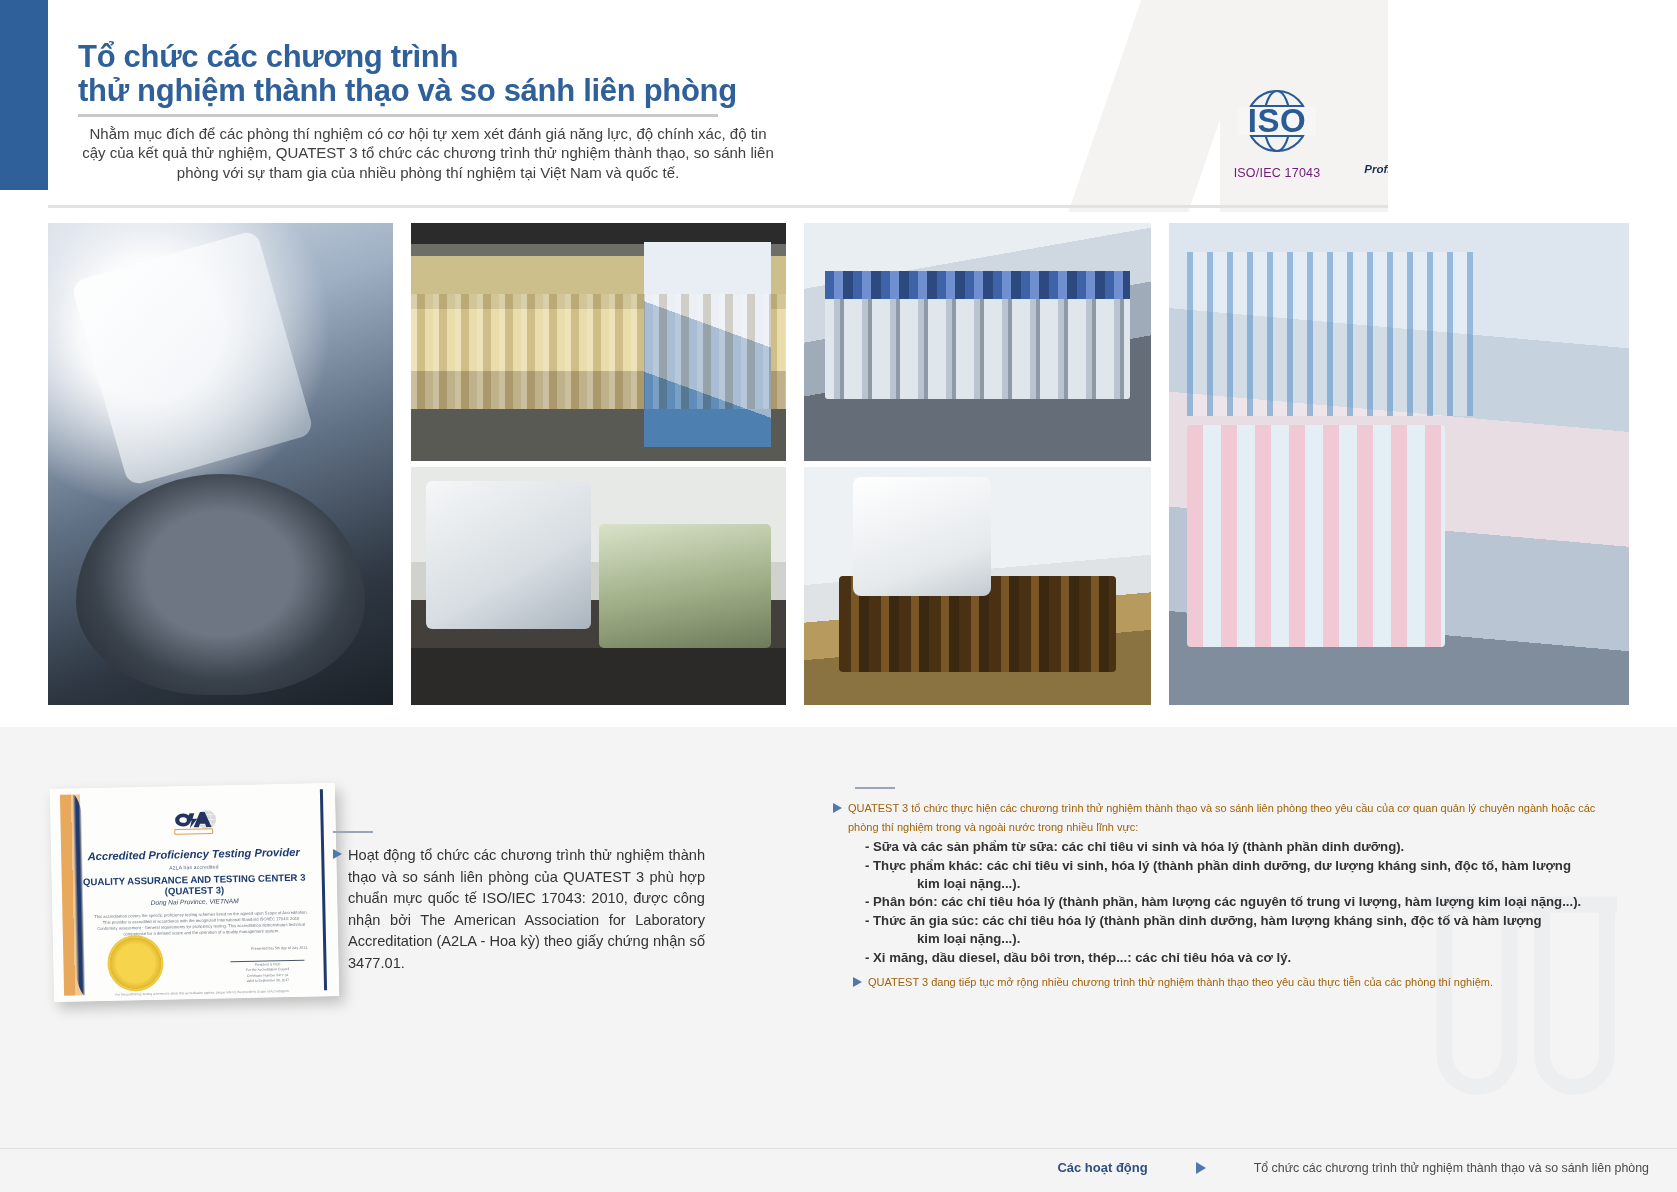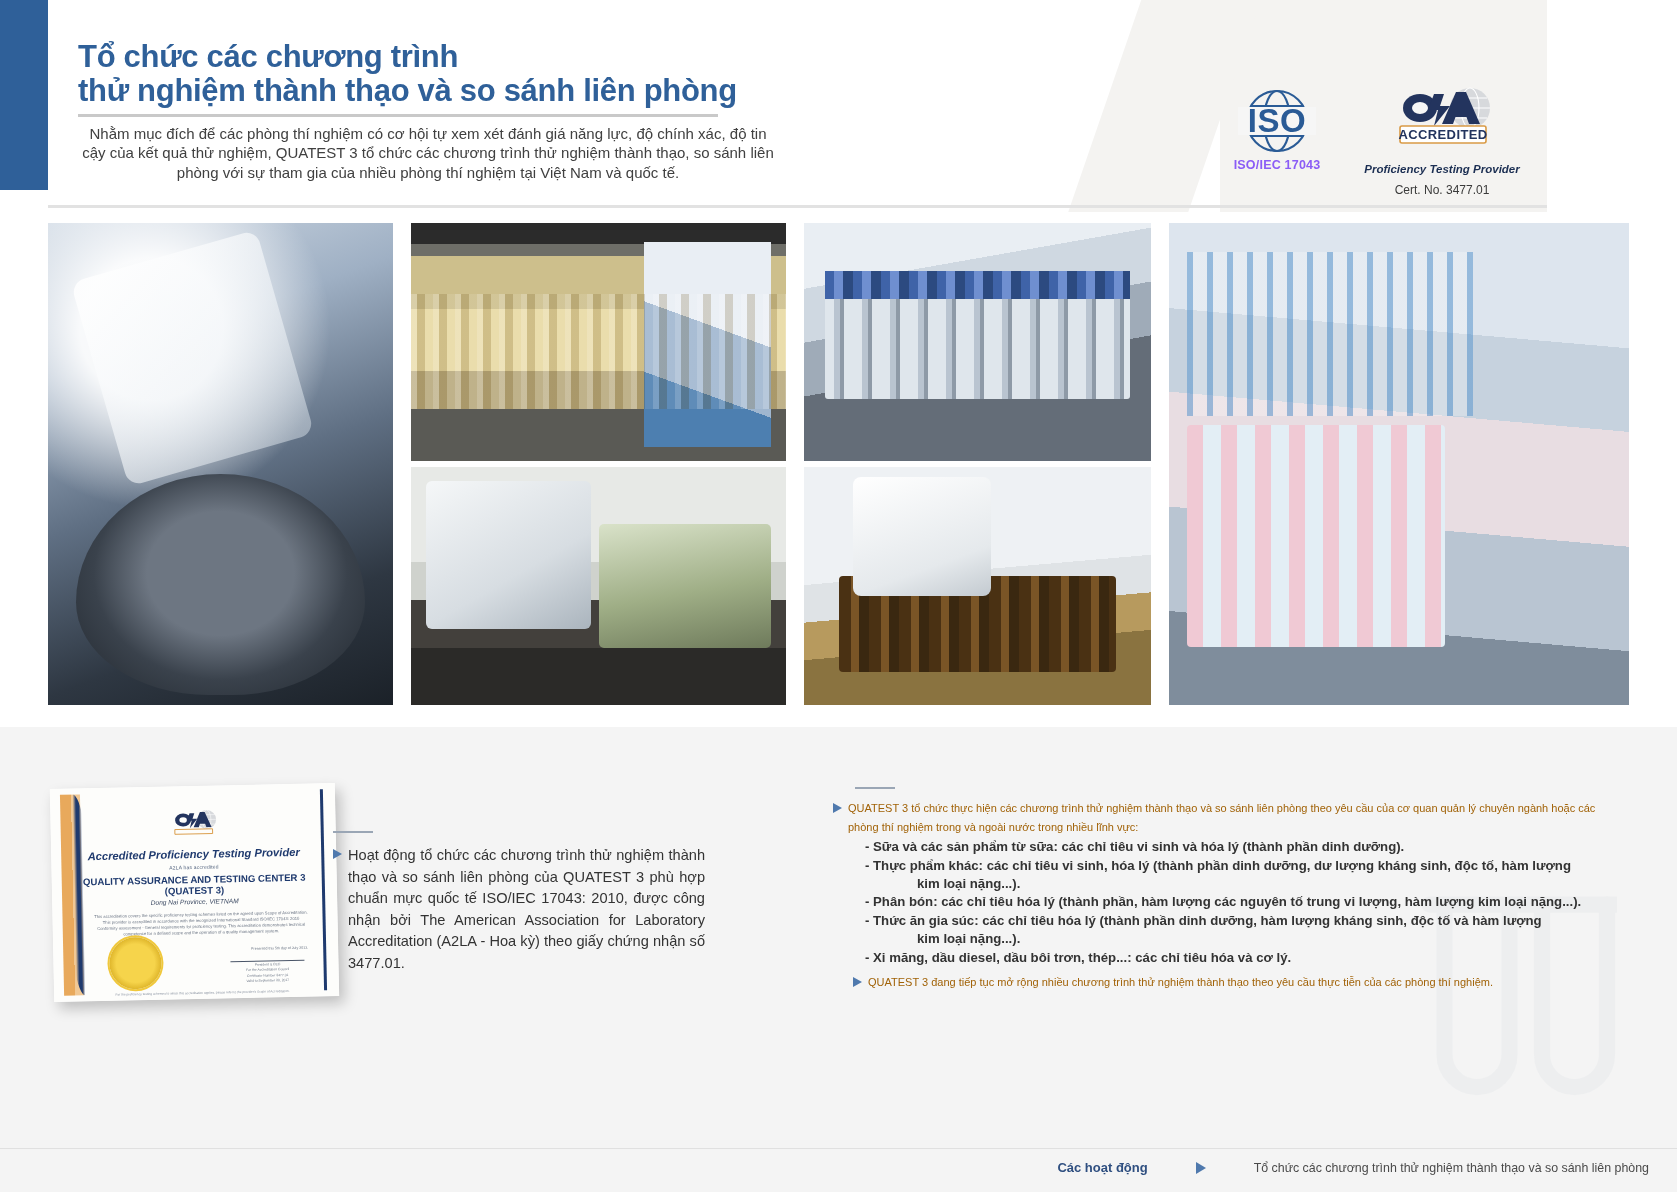--- a/index.html
+++ b/index.html
@@ -7,21 +7,21 @@
     width:1677px;height:1192px;
     background:#ffffff;
     font-family:"Liberation Sans", sans-serif;
     overflow:hidden;
     position:relative;
   }
   .page{position:absolute;inset:0;background:#ffffff;}
 
   
   .header{
-    position:absolute;left:0;top:0;width:1547px;height:212px;
+    position:absolute;left:0;top:0;width:1388px;height:212px;
     background:#f4f4f4;
     overflow:hidden;
   }
   .header-white-wedge{
     position:absolute;left:0;top:0;width:1220px;height:212px;
     background:#ffffff;
   }
   .header-grey-band{
     position:absolute;left:1190px;top:0;width:487px;height:212px;
     background:#f4f3f1;
@@ -59,21 +59,21 @@
   .subtitle{
     position:absolute;left:78px;top:124px;width:700px;
     color:#404040;
     font-size:15px;
     line-height:19.4px;
     text-align:center;
   }
 
   .iso-logo-wrap{position:absolute;left:1222px;top:88px;width:110px;text-align:center;}
   .iso-caption{
-    font-size:12.5px;font-weight:bold;color:#8b5cf6;letter-spacing:0.2px;
+    margin-top:8px;font-size:12.5px;font-weight:normal;color:#701a75;letter-spacing:0.2px;
   }
   .a2la-wrap{position:absolute;left:1352px;top:86px;width:180px;text-align:center;}
   .a2la-cap1{font-size:11.5px;font-weight:bold;font-style:italic;color:#1c2f53;margin-top:7px;}
   .a2la-cap2{font-size:12px;color:#3a3a3a;margin-top:8px;}
 
   
   .photos{
     position:absolute;left:0;top:212px;width:1677px;height:515px;
     background:#ffffff;
   }

